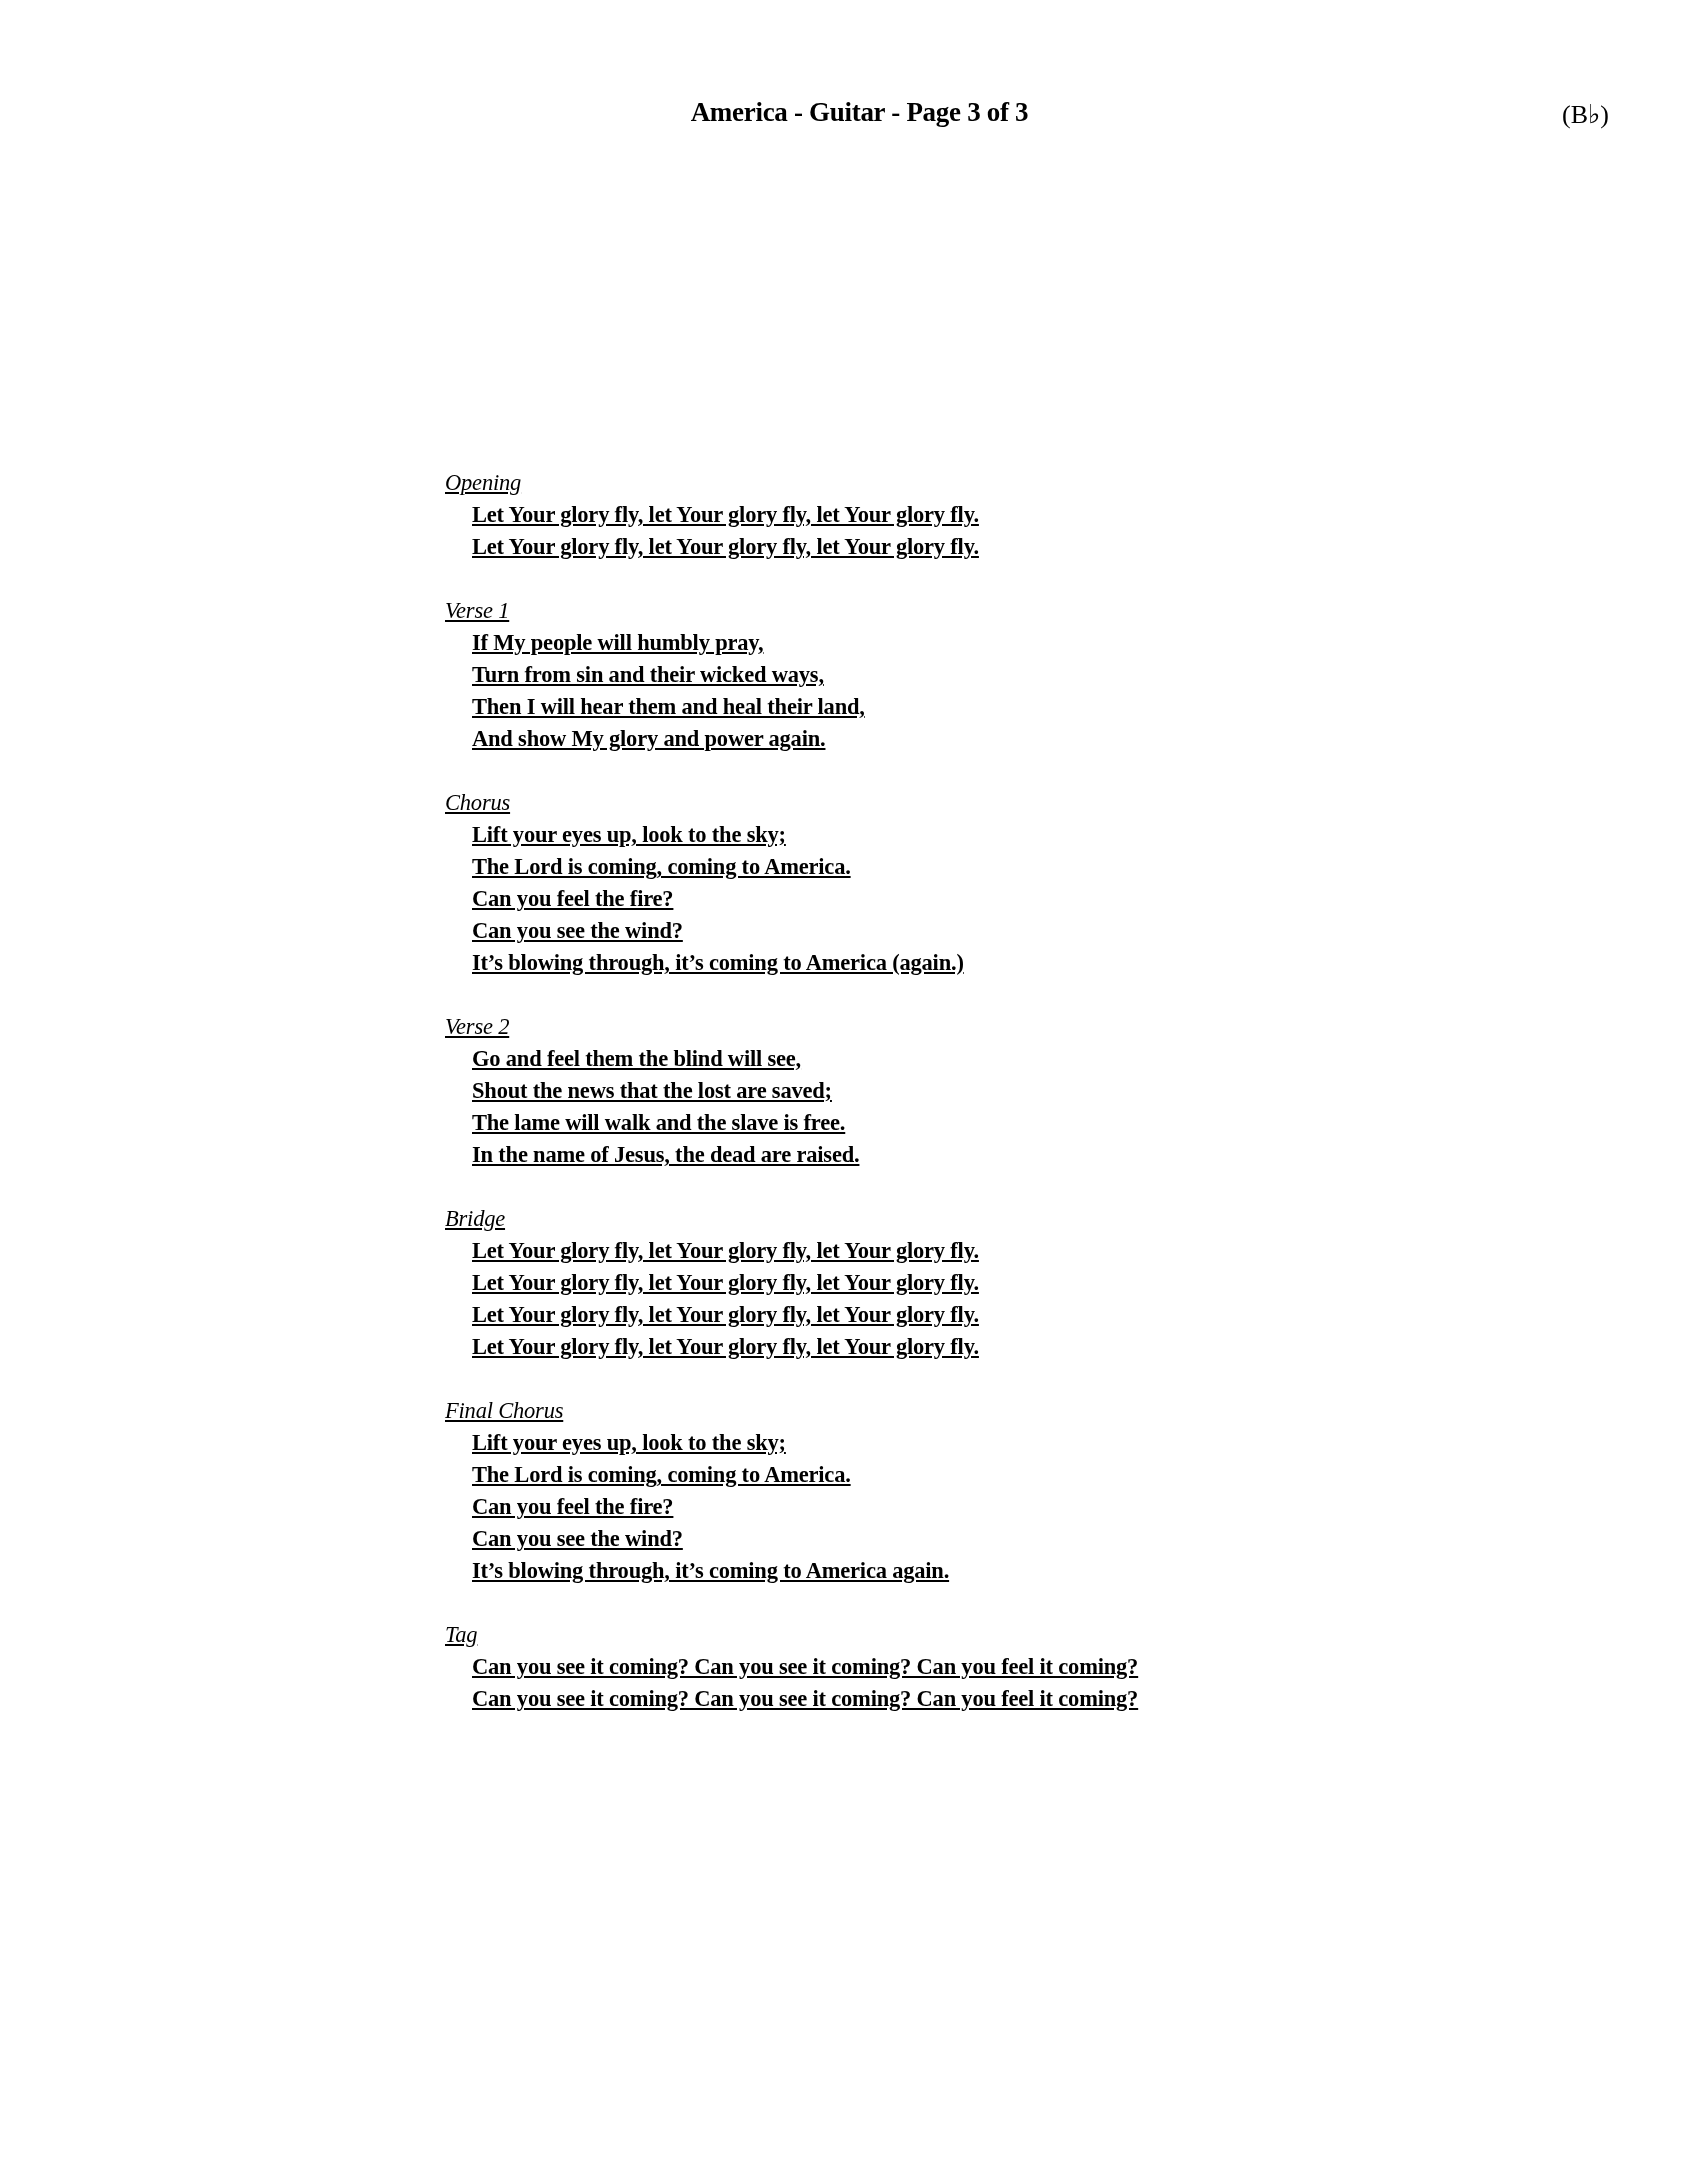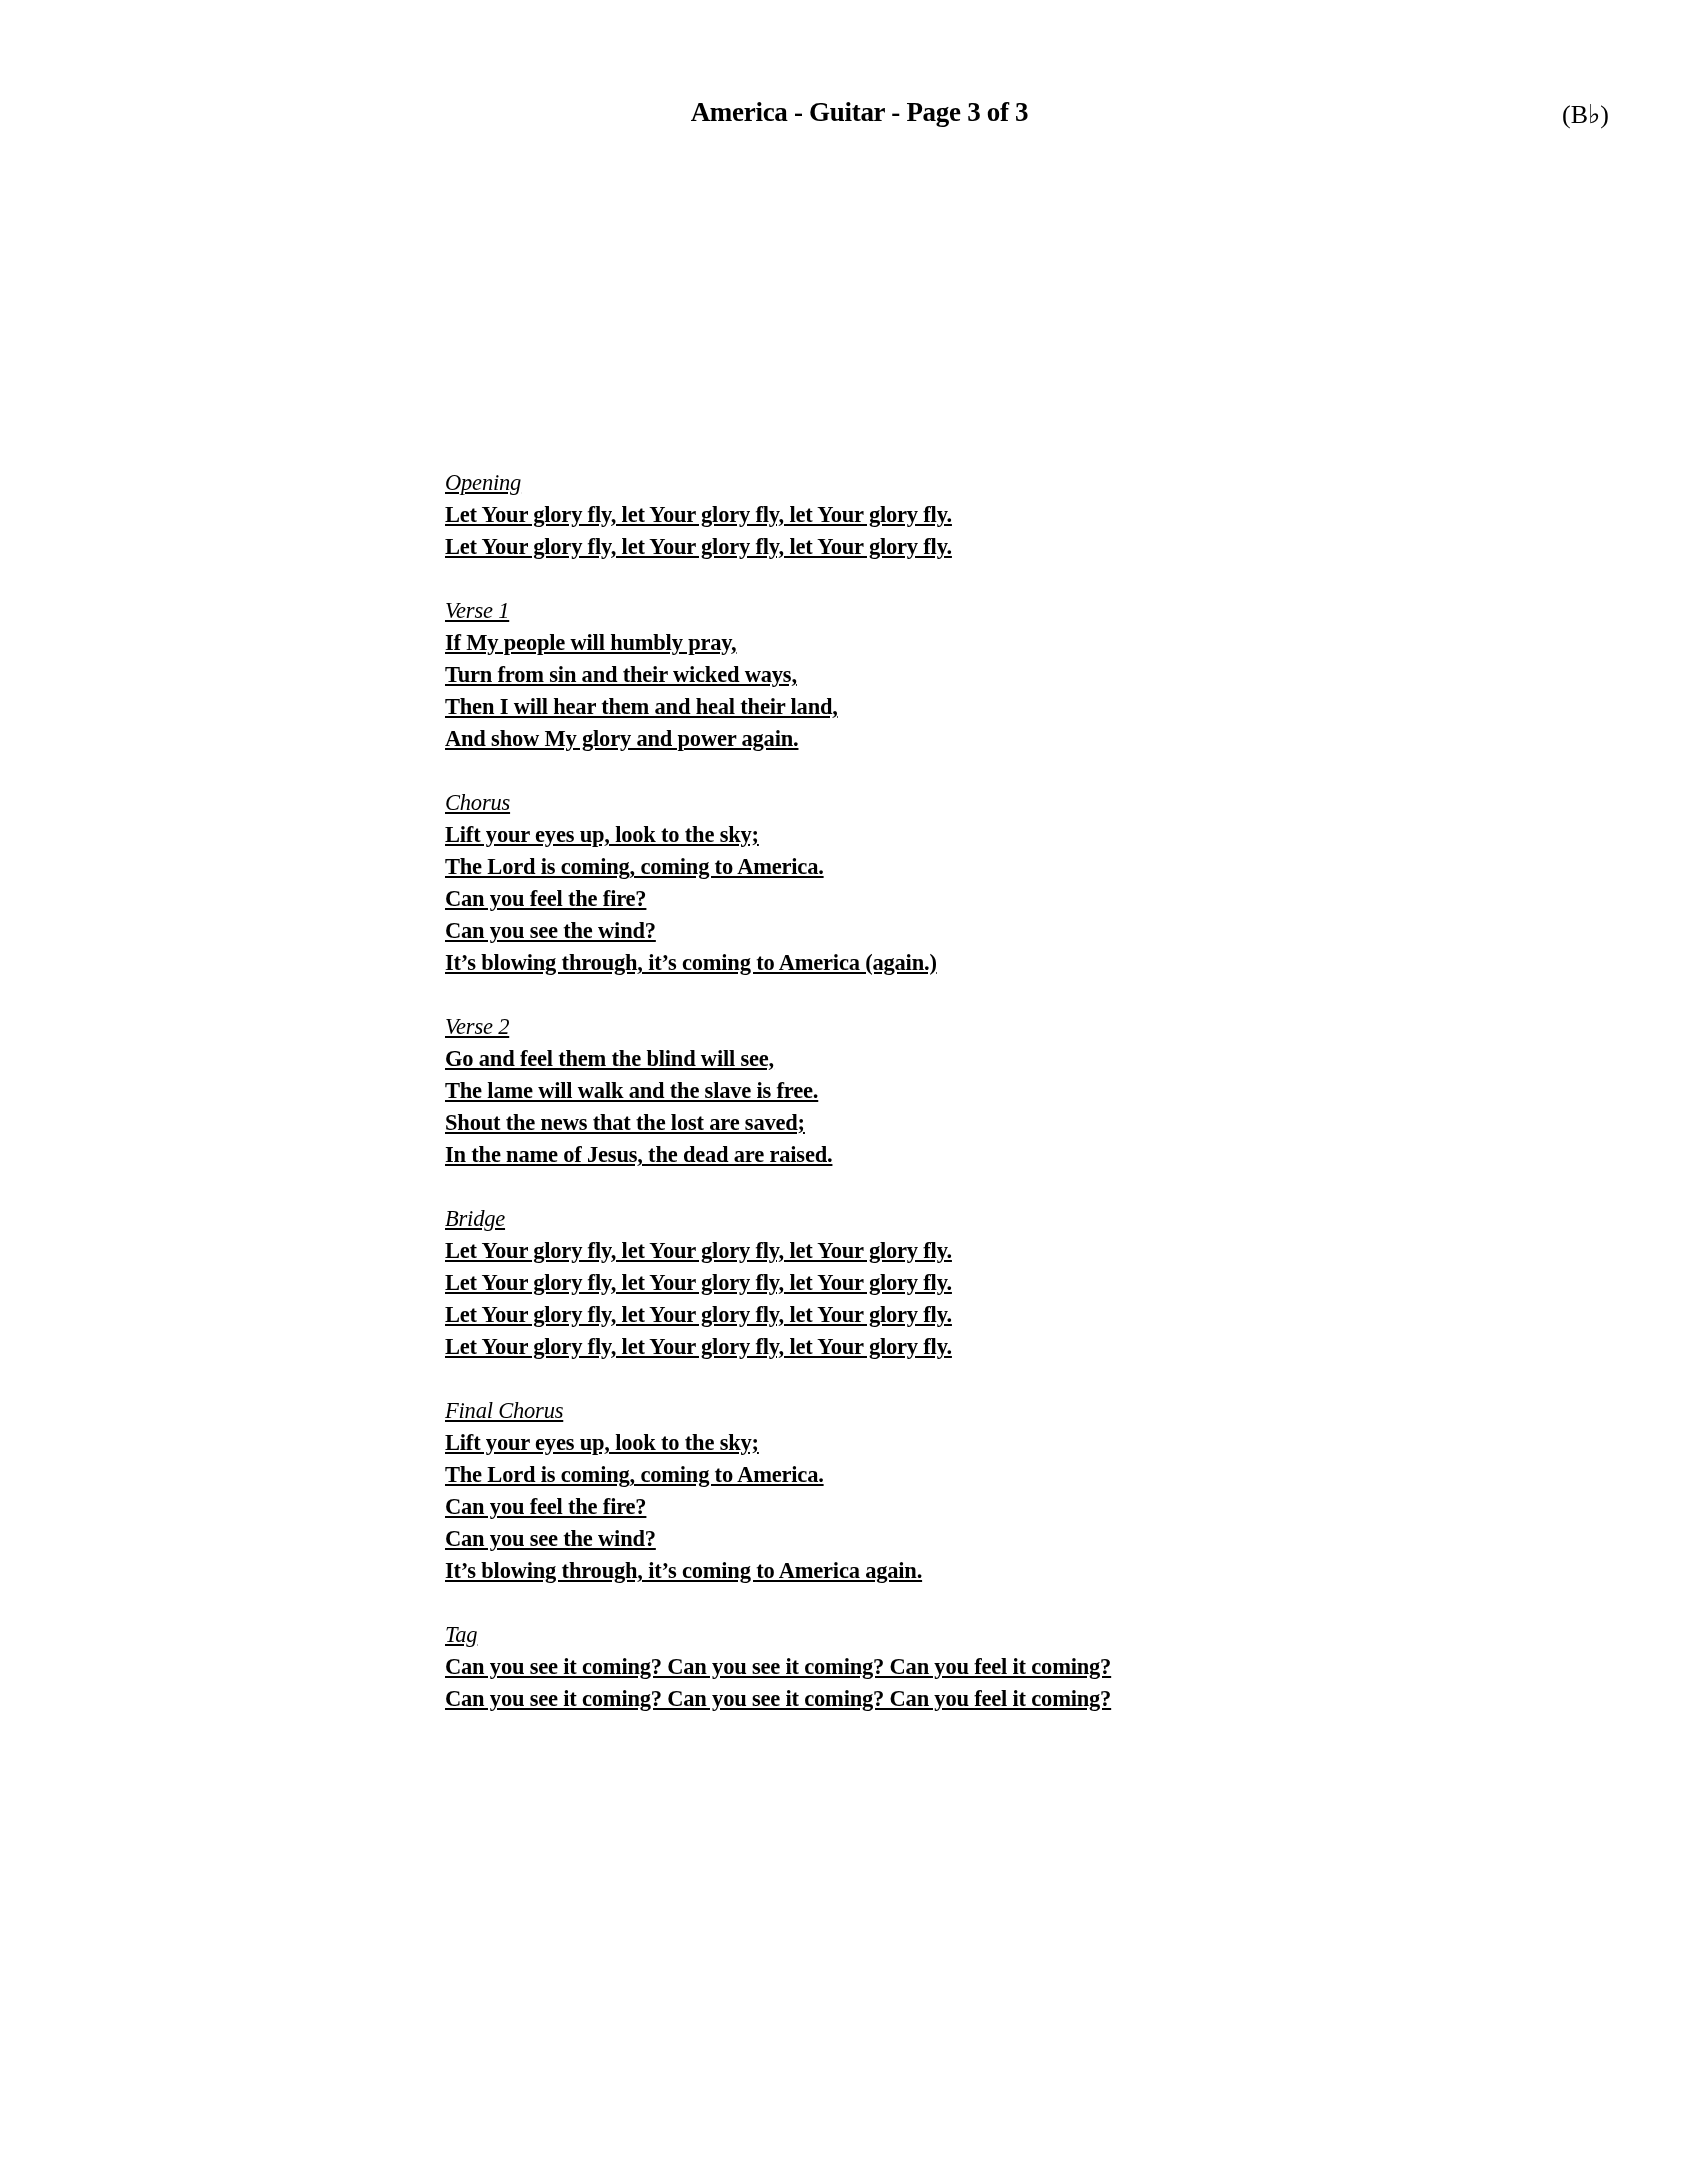--- a/index.html
+++ b/index.html
@@ -48,20 +48,21 @@
   .section {
     margin: 0 0 32px 0;
   }
   .section-label {
     font-style: italic;
     font-weight: normal;
   }
   .lyric-line {
     font-weight: bold;
     white-space: nowrap;
+    margin-left: 27px;
   }
 </style>
 </head>
 <body>
 
 <div class="page">
   <div class="header-title">America - Guitar - Page 3 of 3</div>
   <div class="header-key">(B♭)</div>
   <div class="content">
   <section class="section">
@@ -90,22 +91,22 @@
           <div class="lyric-line">Can you feel the fire?</div>
           <div class="lyric-line">Can you see the wind?</div>
           <div class="lyric-line">It’s blowing through, it’s coming to America (again.)</div>
         </div>
   </section>
 
   <section class="section">
     <div class="section-label">Verse 2</div>
     <div class="section-lines">
           <div class="lyric-line">Go and feel them the blind will see,</div>
+          <div class="lyric-line">Shout the news that the lost are saved;</div>
           <div class="lyric-line">The lame will walk and the slave is free.</div>
-          <div class="lyric-line">Shout the news that the lost are saved;</div>
           <div class="lyric-line">In the name of Jesus, the dead are raised.</div>
         </div>
   </section>
 
   <section class="section">
     <div class="section-label">Bridge</div>
     <div class="section-lines">
           <div class="lyric-line">Let Your glory fly, let Your glory fly, let Your glory fly.</div>
           <div class="lyric-line">Let Your glory fly, let Your glory fly, let Your glory fly.</div>
           <div class="lyric-line">Let Your glory fly, let Your glory fly, let Your glory fly.</div>

